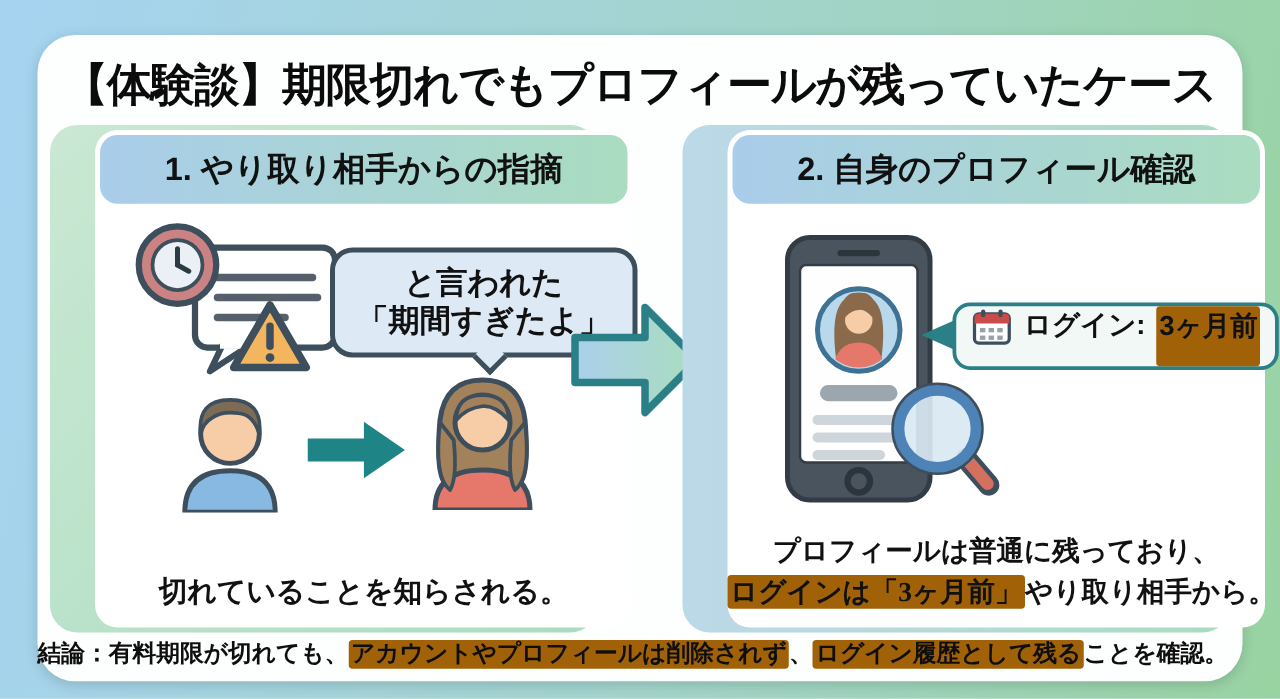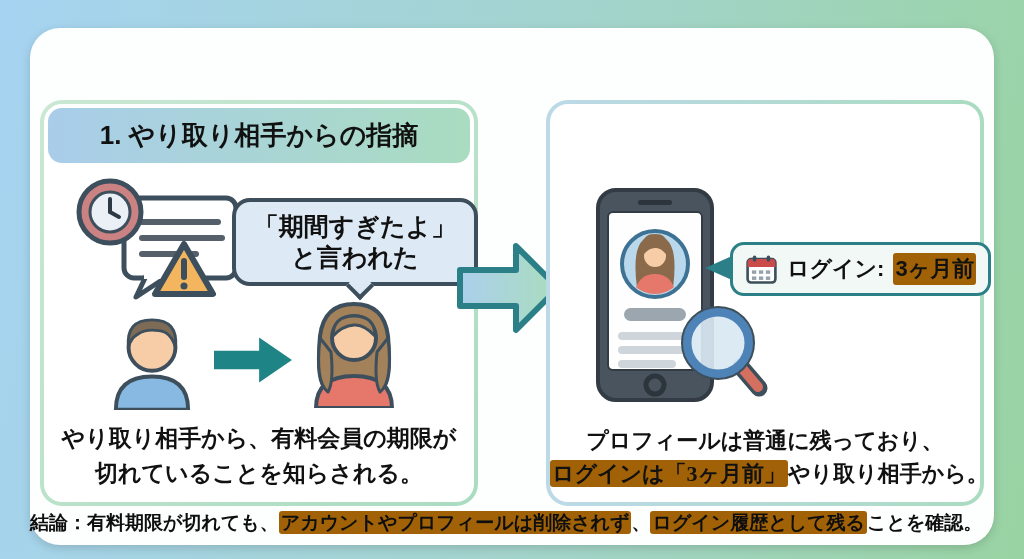--- a/index.html
+++ b/index.html
@@ -19,21 +19,21 @@
     position:absolute; top:16px; left:0; width:100%;
     text-align:center; font-size:36px; font-weight:900; letter-spacing:-1px;
     color:#0b0b0b;
   }
   .panel {
     position:absolute; top:72px; width:438px; height:406px;
     border-radius:22px; padding:4px;
   }
   .panel-1 { left:10px;  background:linear-gradient(135deg,#cae8d3,#aadcc1); }
   .panel-2 { left:516px; background:linear-gradient(to right,#bcd9e8,#aadcc1); }
-  .panel-inner { width:100%; height:100%; background:#fff; border-radius:18px; position:relative; }
+  .panel-inner { width:100%; height:100%; background:#fff; border-radius:18px; position:relative;margin-left:32px; }
   .panel-header {
     position:absolute; top:4px; left:4px; right:4px; height:55px;
     border-radius:14px; display:flex; align-items:center; justify-content:center;
     font-size:26px; font-weight:800;
     background:linear-gradient(to right,#a9cdea,#a9dcc0);
   }
   .illus { position:absolute; top:64px; left:0; right:0; height:248px; }
   .caption {
     position:absolute; bottom:12px; left:0; right:0; text-align:center;
     font-size:23px; font-weight:800; line-height:1.5; white-space:nowrap;
@@ -55,21 +55,21 @@
     transform:rotate(45deg);
   }
   .man-svg   { position:absolute; left:64px;  top:136px; width:88px;  height:106px; }
   .mini-arrow{ position:absolute; left:170px; top:166px; width:80px;  height:52px; }
   .woman-svg { position:absolute; left:260px; top:126px; width:100px; height:114px; }
 
   
   .phone-svg { position:absolute; left:38px; top:20px; width:180px; height:224px; }
   .callout {
     position:absolute; left:180px; top:74px; height:54px;
-    display:flex; align-items:center; gap:9px;
+    display:flex; gap:9px;
     background:#f2f8f5; border:3px solid #2b7f86; border-radius:14px;
     padding:0 12px; font-size:22px; font-weight:800; white-space:nowrap;
   }
   .callout-tail {
     position:absolute; left:155px; top:88px; width:0; height:0;
     border-top:12px solid transparent; border-bottom:12px solid transparent;
     border-right:27px solid #2b7f86;
   }
   .cal-icon { width:33px; height:33px; flex:0 0 auto; }
 
@@ -78,20 +78,21 @@
   .footer {
     position:absolute; bottom:9px; left:0; right:0; text-align:left;
     font-size:19px; font-weight:800; white-space:nowrap; color:#0e0e0e;
   }
 </style>
 </head>
 <body>
 
 <div class="card">
 
+  <div class="title">【体験談】期限切れでもプロフィールが残っていたケース</div>
 
   <div class="panel panel-1">
     <div class="panel-inner">
       <div class="panel-header">1. やり取り相手からの指摘</div>
 
       <div class="illus">
 
         <svg class="icon-group" viewBox="0 0 185 128">
 
           <rect x="58" y="26" width="112" height="80" rx="10" fill="#ffffff" stroke="#3d4f5c" stroke-width="5"></rect>
@@ -105,22 +106,22 @@
           <circle cx="44" cy="40" r="20" fill="#eaf0f5" stroke="#3d4f5c" stroke-width="3"></circle>
           <line x1="44" y1="40" x2="44" y2="27" stroke="#2d3a44" stroke-width="4" stroke-linecap="round"></line>
           <line x1="44" y1="40" x2="53" y2="45" stroke="#2d3a44" stroke-width="4" stroke-linecap="round"></line>
 
           <polygon points="118,72 147,122 89,122" fill="#f3b55e" stroke="#3d4f5c" stroke-width="6" stroke-linejoin="round"></polygon>
           <line x1="118" y1="89" x2="118" y2="105" stroke="#3d4f5c" stroke-width="6" stroke-linecap="round"></line>
           <circle cx="118" cy="114" r="3.5" fill="#3d4f5c"></circle>
         </svg>
 
         <div class="speech-bubble">
+          <span>と言われた</span>
           <span>「期間すぎたよ」</span>
-          <span>と言われた</span>
           <div class="speech-tail"></div>
         </div>
 
         <svg class="man-svg" viewBox="0 0 90 108">
           <path d="M 8 108 Q 8 74 45 74 Q 82 74 82 108 Z" fill="#87b9e2" stroke="#3d4f5c" stroke-width="4" stroke-linejoin="round"></path>
           <circle cx="45" cy="44" r="24" fill="#f6cda7" stroke="#3d4f5c" stroke-width="4"></circle>
           <path d="M 21 44 Q 18 16 45 16 Q 72 16 69 44 Q 64 28 52 27 Q 38 25 30 31 Q 23 35 21 44 Z" fill="#7d6b56" stroke="#3d4f5c" stroke-width="3" stroke-linejoin="round"></path>
         </svg>
 
         <svg class="mini-arrow" viewBox="0 0 78 50">
@@ -132,38 +133,39 @@
           <circle cx="50" cy="44" r="22" fill="#f6cda7" stroke="#3d4f5c" stroke-width="4"></circle>
           <path d="M 29 42 Q 29 22 50 22 Q 71 22 71 42 Q 60 30 50 31 Q 38 32 29 42 Z" fill="#a3815a" stroke="#3d4f5c" stroke-width="3" stroke-linejoin="round"></path>
           <path d="M 12 114 Q 12 82 50 82 Q 88 82 88 114 Z" fill="#e6776b" stroke="#3d4f5c" stroke-width="4" stroke-linejoin="round"></path>
           <path d="M 16 44 Q 11 88 24 98 Q 30 88 27 58 Z" fill="#a3815a" stroke="#3d4f5c" stroke-width="3" stroke-linejoin="round"></path>
           <path d="M 84 44 Q 89 88 76 98 Q 70 88 73 58 Z" fill="#a3815a" stroke="#3d4f5c" stroke-width="3" stroke-linejoin="round"></path>
         </svg>
 
       </div>
 
       <div class="caption">
-        <span>やり取り相手から、有料会員の期限が</span><br>
+        <br>
         <span>切れていることを知らされる。</span>
       </div>
     </div>
   </div>
 
   <svg class="big-arrow" viewBox="0 0 108 104">
     <defs>
       <linearGradient id="ag" x1="0" y1="0" x2="1" y2="0">
         <stop offset="0" stop-color="#abcfec"></stop>
         <stop offset="1" stop-color="#a9ddbd"></stop>
       </linearGradient>
     </defs>
     <polygon points="4,34 60,34 60,10 102,52 60,94 60,70 4,70" fill="url(#ag)" stroke="#2b7f86" stroke-width="6" stroke-linejoin="round"></polygon>
   </svg>
 
   <div class="panel panel-2">
     <div class="panel-inner">
+      <div class="panel-header">2. 自身のプロフィール確認</div>
 
       <div class="illus">
 
         <svg class="phone-svg" viewBox="0 0 180 224">
           <defs>
               <clipPath id="avClip">
                 <circle cx="67" cy="76" r="30"></circle>
               </clipPath>
             </defs>
           <rect x="10" y="2" width="114" height="210" rx="18" fill="#4a545f" stroke="#333c45" stroke-width="4"></rect>

